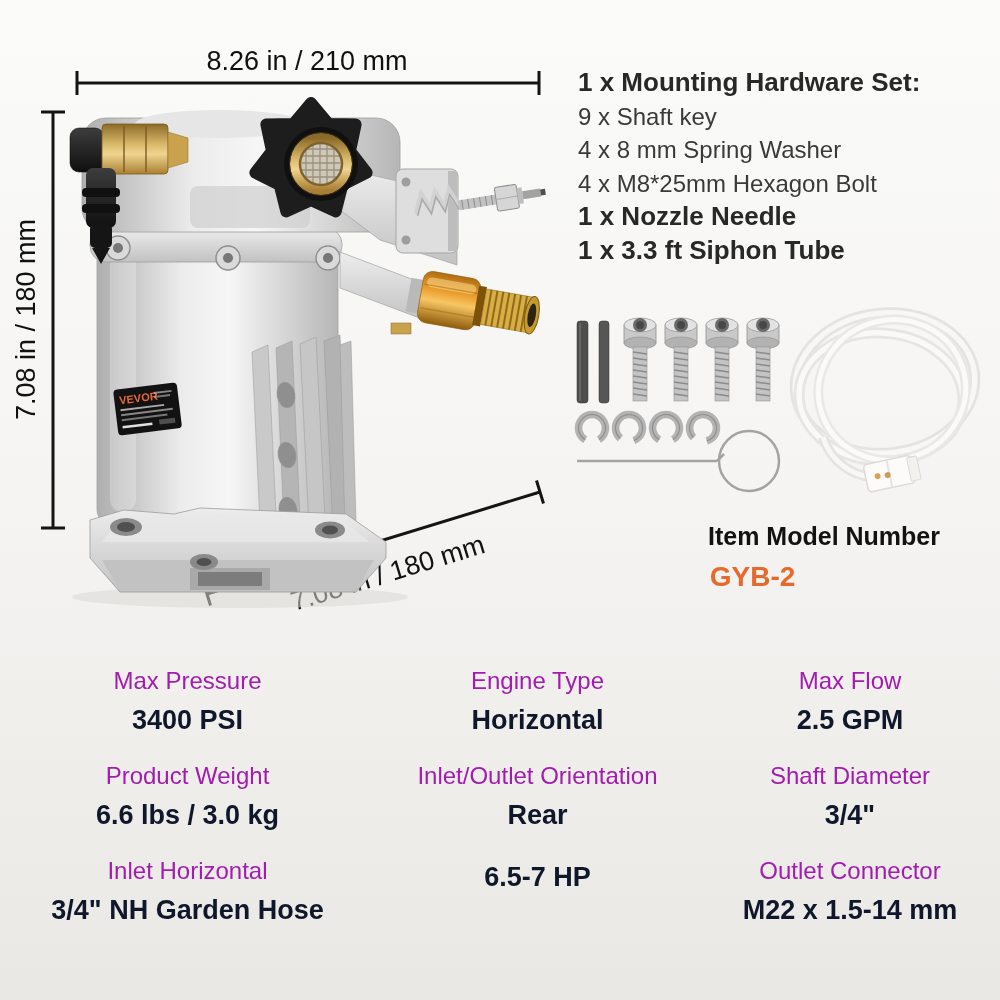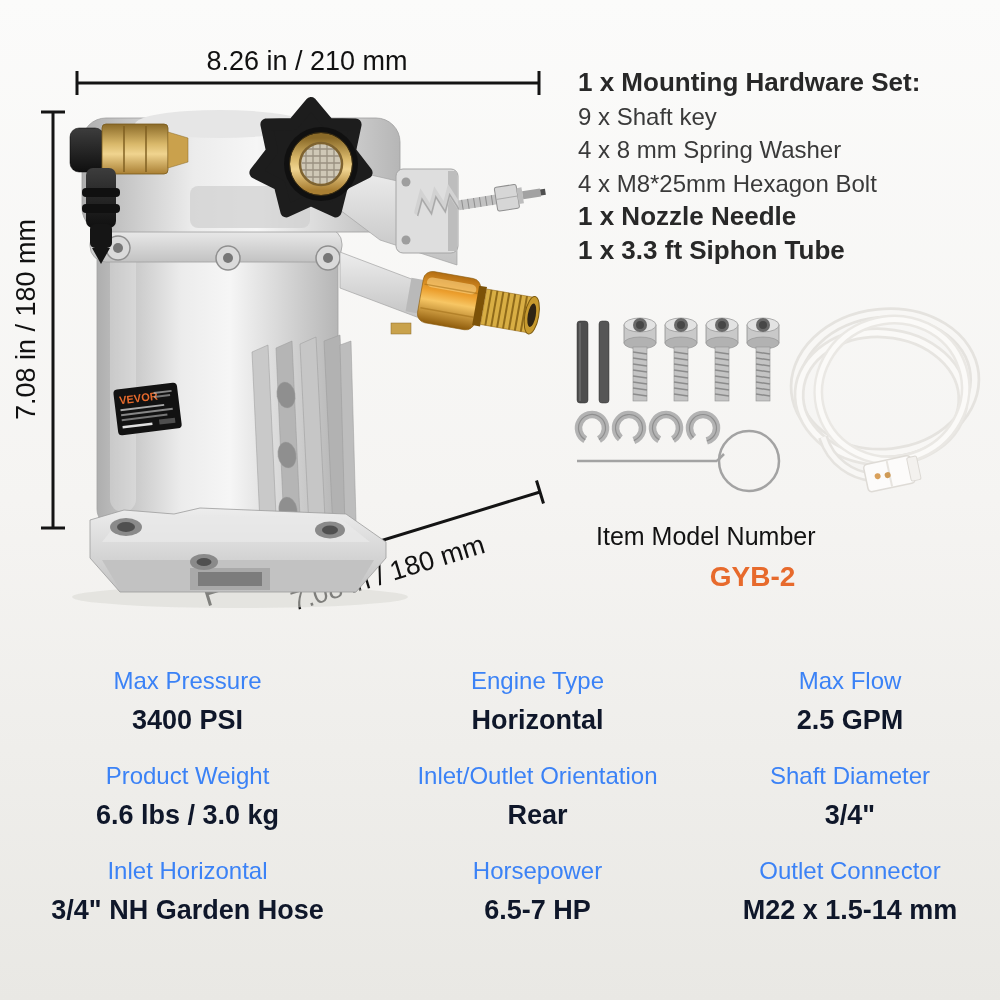--- a/index.html
+++ b/index.html
@@ -13,29 +13,29 @@
   svg{display:block}
   
   .dim-label{position:absolute;font-size:27px;color:#111;text-align:center;white-space:nowrap}
   #dim-top{left:107px;top:46px;width:400px}
   #dim-left{left:-184px;top:304px;width:420px;transform:rotate(-90deg)}
   #dim-bottom{left:218px;top:558px;width:340px;transform:rotate(-17deg)}
   
   .items{position:absolute;left:578px;top:66px;font-size:24px;line-height:33.5px;color:#3a3a3a;white-space:nowrap}
   .items .b{font-weight:700;font-size:26px;color:#282828}
   
-  .model-label{position:absolute;left:596px;top:522px;width:375px;text-align:left;
-    font-size:25px;font-weight:400;color:#121212}
+  .model-label{position:absolute;left:565px;top:522px;width:375px;text-align:right;
+    font-size:25px;font-weight:700;color:#121212}
   .model-value{position:absolute;left:565px;top:561px;width:375px;text-align:center;
     font-size:28px;font-weight:700;color:#e76a2c}
   
   .specs{position:absolute;left:0;top:664px;width:1000px;display:grid;
     grid-template-columns:375px 325px 300px;grid-auto-rows:95px}
   .spec{text-align:center}
-  .spec .lbl{font-size:24px;line-height:33px;color:#3b82f6}
+  .spec .lbl{font-size:24px;line-height:33px;color:#a21caf}
   .spec .val{font-size:27px;line-height:40px;font-weight:700;color:#0f172a;margin-top:3px}
 </style>
 </head>
 <body>
 
 <div class="scene">
 
   <svg class="abs" style="left:0;top:0" width="1000" height="1000" viewBox="0 0 1000 1000">
     <g stroke="#141414" stroke-width="3" fill="none">
 
@@ -397,21 +397,20 @@
     </div>
     <div class="spec">
       <div class="lbl">Shaft Diameter</div>
       <div class="val">3/4"</div>
     </div>
     <div class="spec">
       <div class="lbl">Inlet Horizontal</div>
       <div class="val">3/4" NH Garden Hose</div>
     </div>
     <div class="spec">
-      <div class="lbl">Horsepower</div>
       <div class="val">6.5-7 HP</div>
     </div>
     <div class="spec">
       <div class="lbl">Outlet Connector</div>
       <div class="val">M22 x 1.5-14 mm</div>
     </div>
   </div>
 
 </div>
 

